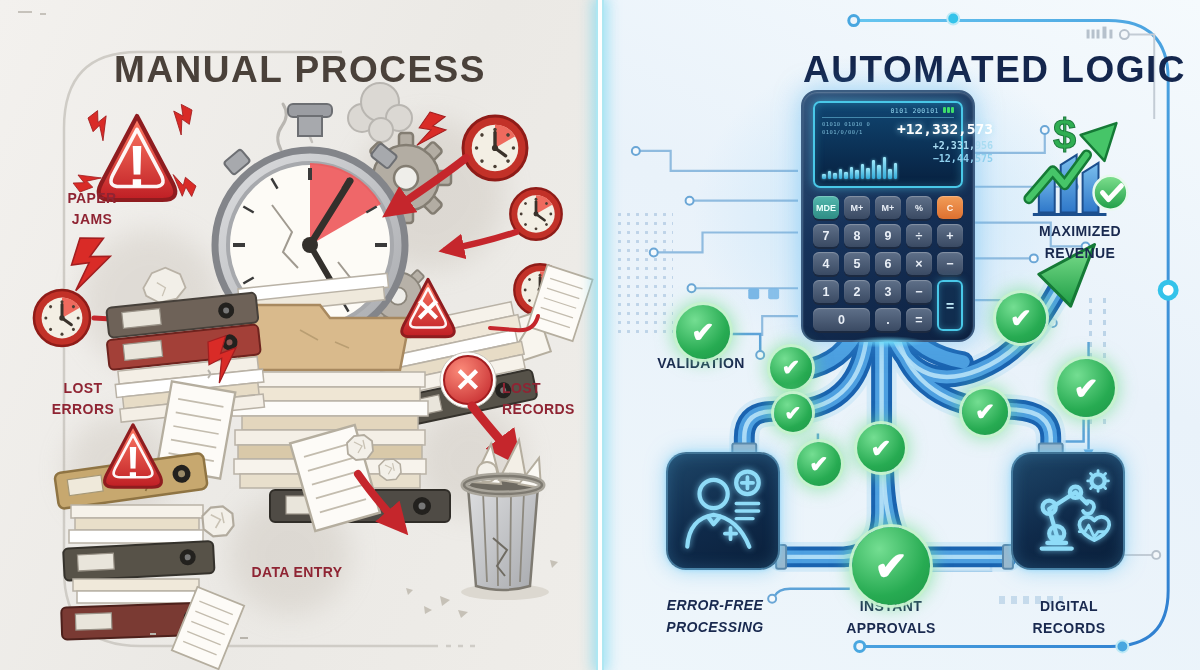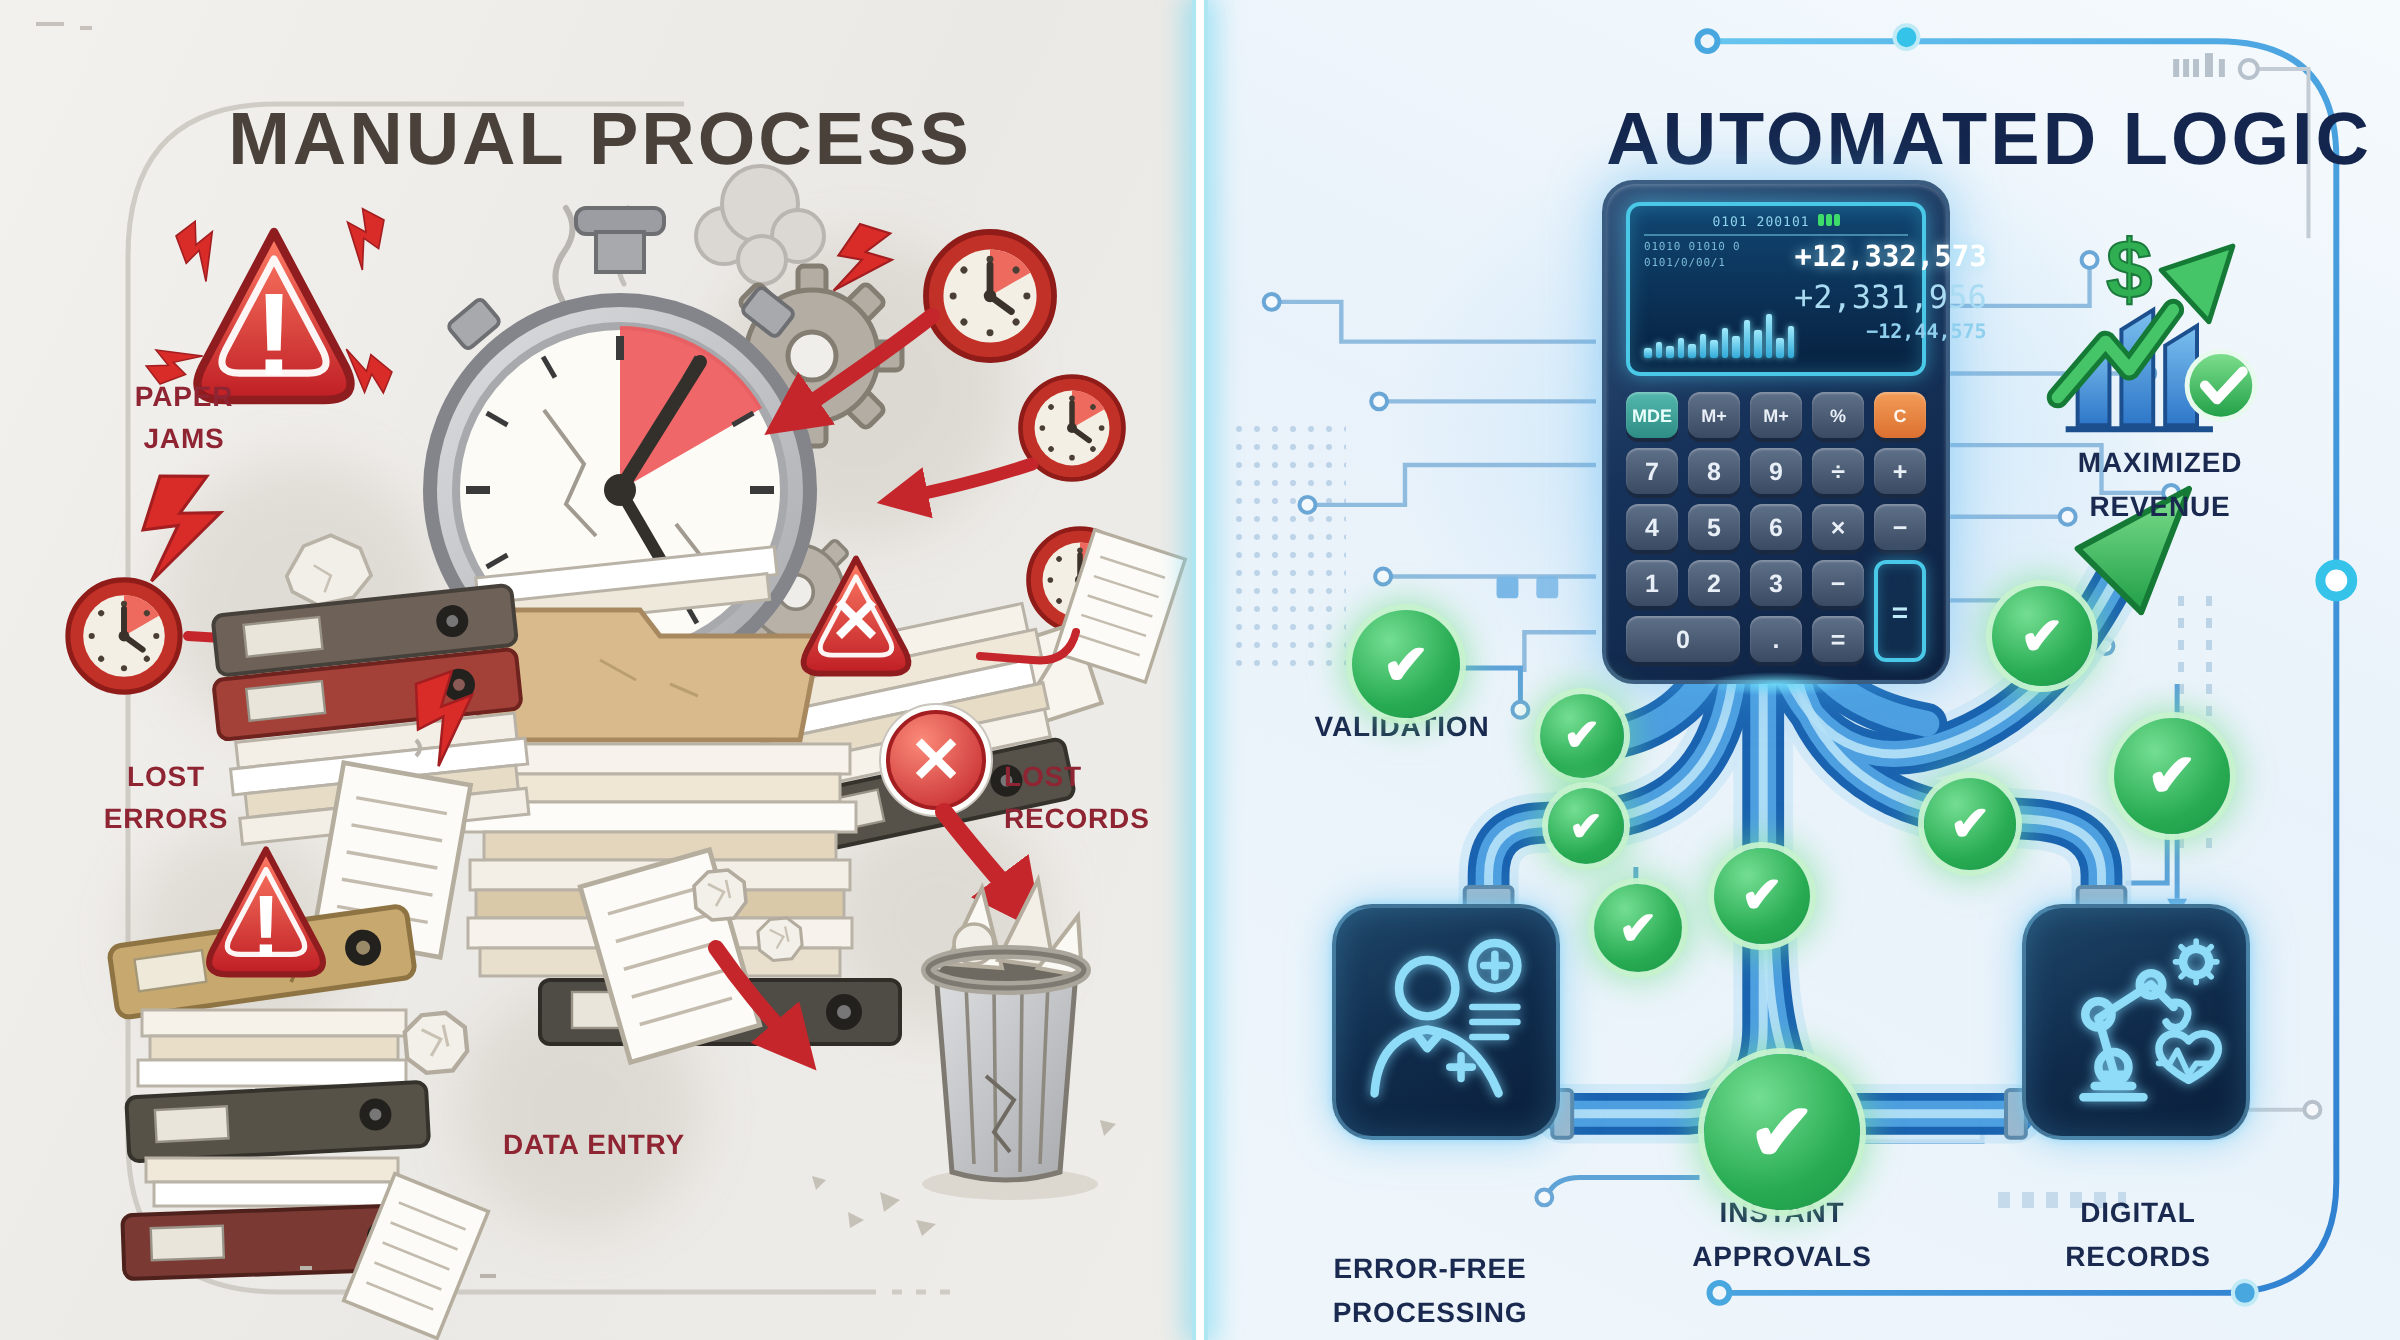--- a/index.html
+++ b/index.html
@@ -40,31 +40,31 @@
   .calc{position:absolute;left:198px;top:90px;width:174px;height:252px;border-radius:16px;z-index:3;
     background:linear-gradient(150deg,#34567e,#16325a 45%,#0d2140);
     border:2px solid #3c5d82;box-sizing:border-box;padding:9px 10px;display:flex;flex-direction:column;gap:8px;
     box-shadow:0 0 26px rgba(80,180,240,.5),inset 0 1px 2px rgba(255,255,255,.25);}
   .calc::after{content:"";position:absolute;left:28%;bottom:-8px;width:44%;height:12px;
     background:radial-gradient(ellipse,rgba(110,220,250,.9),rgba(110,220,250,0) 70%);}
   .calc-screen{height:88px;border-radius:7px;border:2px solid #49c8e8;box-sizing:border-box;padding:4px 7px;
     background:linear-gradient(180deg,#104672,#07203f);color:#bfe9f8;
     box-shadow:0 0 10px rgba(73,200,232,.55),inset 0 0 10px rgba(73,200,232,.3);
     font-family:"DejaVu Sans Mono",monospace;}
-  .cs-top{display:flex;justify-content:center;align-items:center;font-size:6.5px;letter-spacing:.5px;color:#8fd3ec;
+  .cs-top{display:flex;justify-content:flex-end;align-items:center;font-size:6.5px;letter-spacing:.5px;color:#8fd3ec;
     border-bottom:1px solid rgba(120,210,240,.5);padding-bottom:2px;}
   .cs-right{display:flex;align-items:center;gap:3px;}
   .batt i{display:inline-block;width:3px;height:6px;background:#3ddc6a;margin-left:1px;border-radius:1px;}
   .cs-main{display:flex;justify-content:space-between;margin-top:2px;}
   .cs-mini{font-size:5.5px;color:#79b9d6;letter-spacing:.4px;line-height:1.5;}
   .cs-bars{display:flex;align-items:flex-end;gap:2px;height:38px;margin-top:4px;}
   .cs-bars i{width:3.5px;background:linear-gradient(#9fe9fb,#2fa9d8);border-radius:1px;box-shadow:0 0 3px rgba(120,230,250,.8);}
   .cs-vals{text-align:right;line-height:1.3;}
   .v1{font-size:14.5px;color:#fff;font-weight:700;text-shadow:0 0 6px rgba(160,230,250,.8);}
-  .v2{font-size:16px;color:#a9dcf2;font-weight:400;}
+  .v2{font-size:10px;color:#a9dcf2;font-weight:700;}
   .v3{font-size:10px;color:#8fd0ee;font-weight:700;}
   .calc-keys{display:grid;grid-template-columns:repeat(5,1fr);grid-auto-rows:23px;gap:5px;}
   .k{border-radius:6px;background:linear-gradient(#5f7089,#3a4a63);color:#e9eff7;font-weight:700;font-size:12.5px;
     display:flex;align-items:center;justify-content:center;
     box-shadow:0 2px 0 #1b2940,inset 0 1px 1px rgba(255,255,255,.25);}
   .k.fn{font-size:9px;}
   .k.teal{background:linear-gradient(#54b8ae,#2e8d85);color:#eafffc;}
   .k.orange{background:linear-gradient(#f29d58,#dd7030);color:#fff7ef;}
   .k.tall{grid-area:4/5/6/6;background:rgba(18,52,88,.55);border:2px solid #49c8e8;color:#bfeaf8;font-size:14px;
     box-shadow:0 0 8px rgba(73,200,232,.5),inset 0 0 6px rgba(73,200,232,.35);}
@@ -655,21 +655,21 @@
       </svg>
     </div>
 
     <div class="lbl rlbl" style="left:13px;top:352px;width:170px;">
       <span class="ln">VALIDATION</span>
     </div>
     <div class="lbl rlbl" style="left:392px;top:220px;width:170px;">
       <span class="ln">MAXIMIZED</span>
       <span class="ln">REVENUE</span>
     </div>
-    <div class="lbl rlbl" style="left:22px;top:623px;width:180px;">
+    <div class="lbl rlbl" style="left:22px;top:594px;width:180px;font-style:italic;">
       <span class="ln">ERROR-FREE</span>
       <span class="ln">PROCESSING</span>
     </div>
     <div class="lbl rlbl" style="left:198px;top:595px;width:180px;">
       <span class="ln">INSTANT</span>
       <span class="ln">APPROVALS</span>
     </div>
     <div class="lbl rlbl" style="left:386px;top:595px;width:160px;">
       <span class="ln">DIGITAL</span>
       <span class="ln">RECORDS</span>

